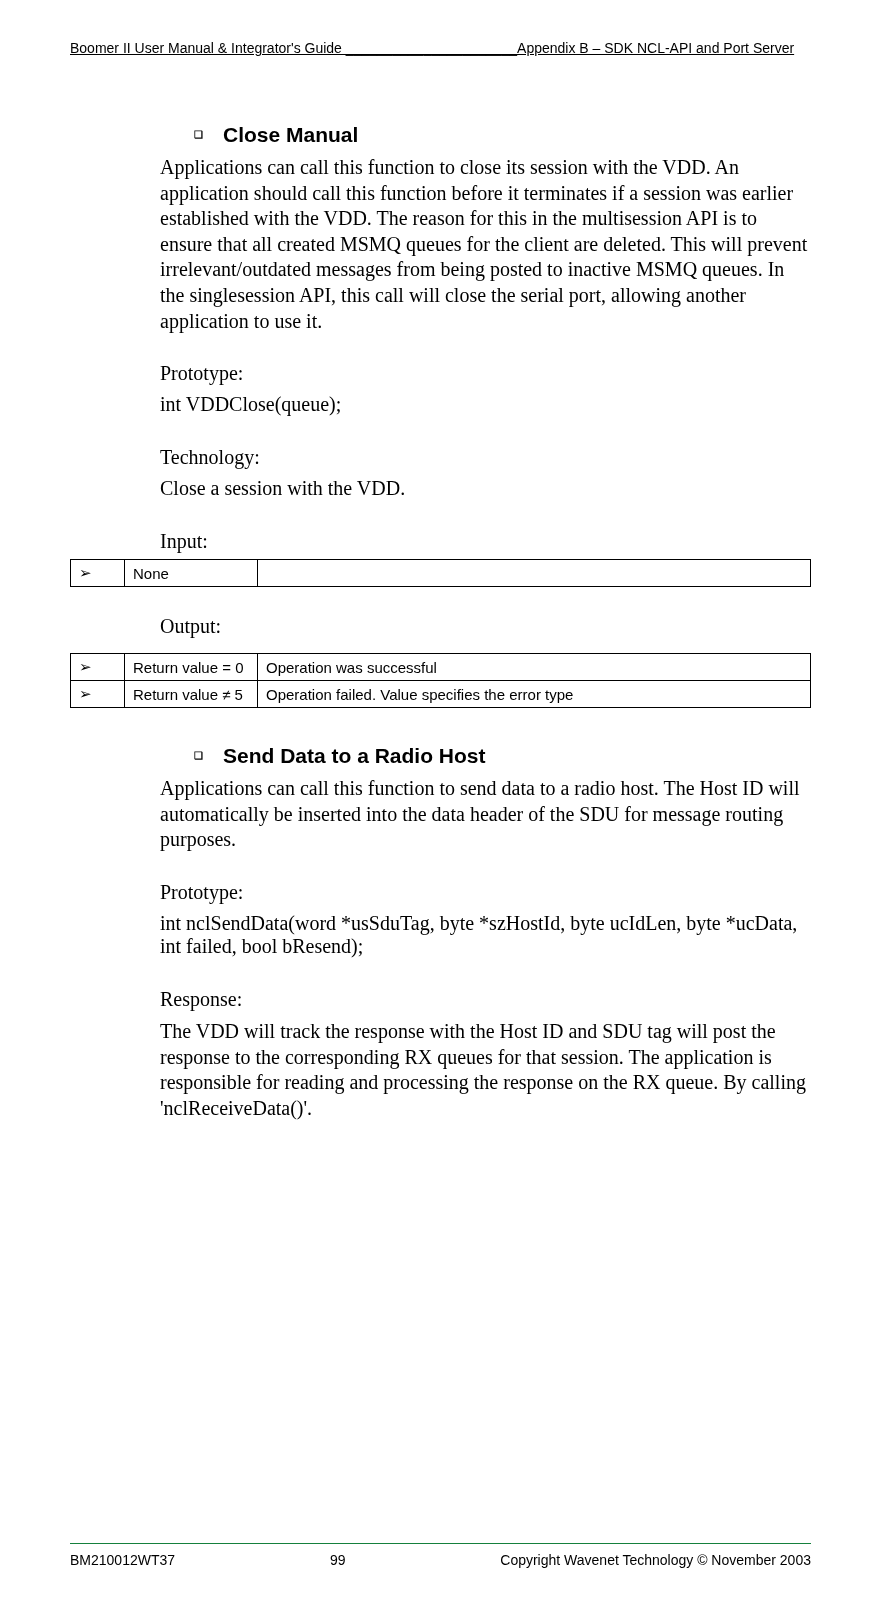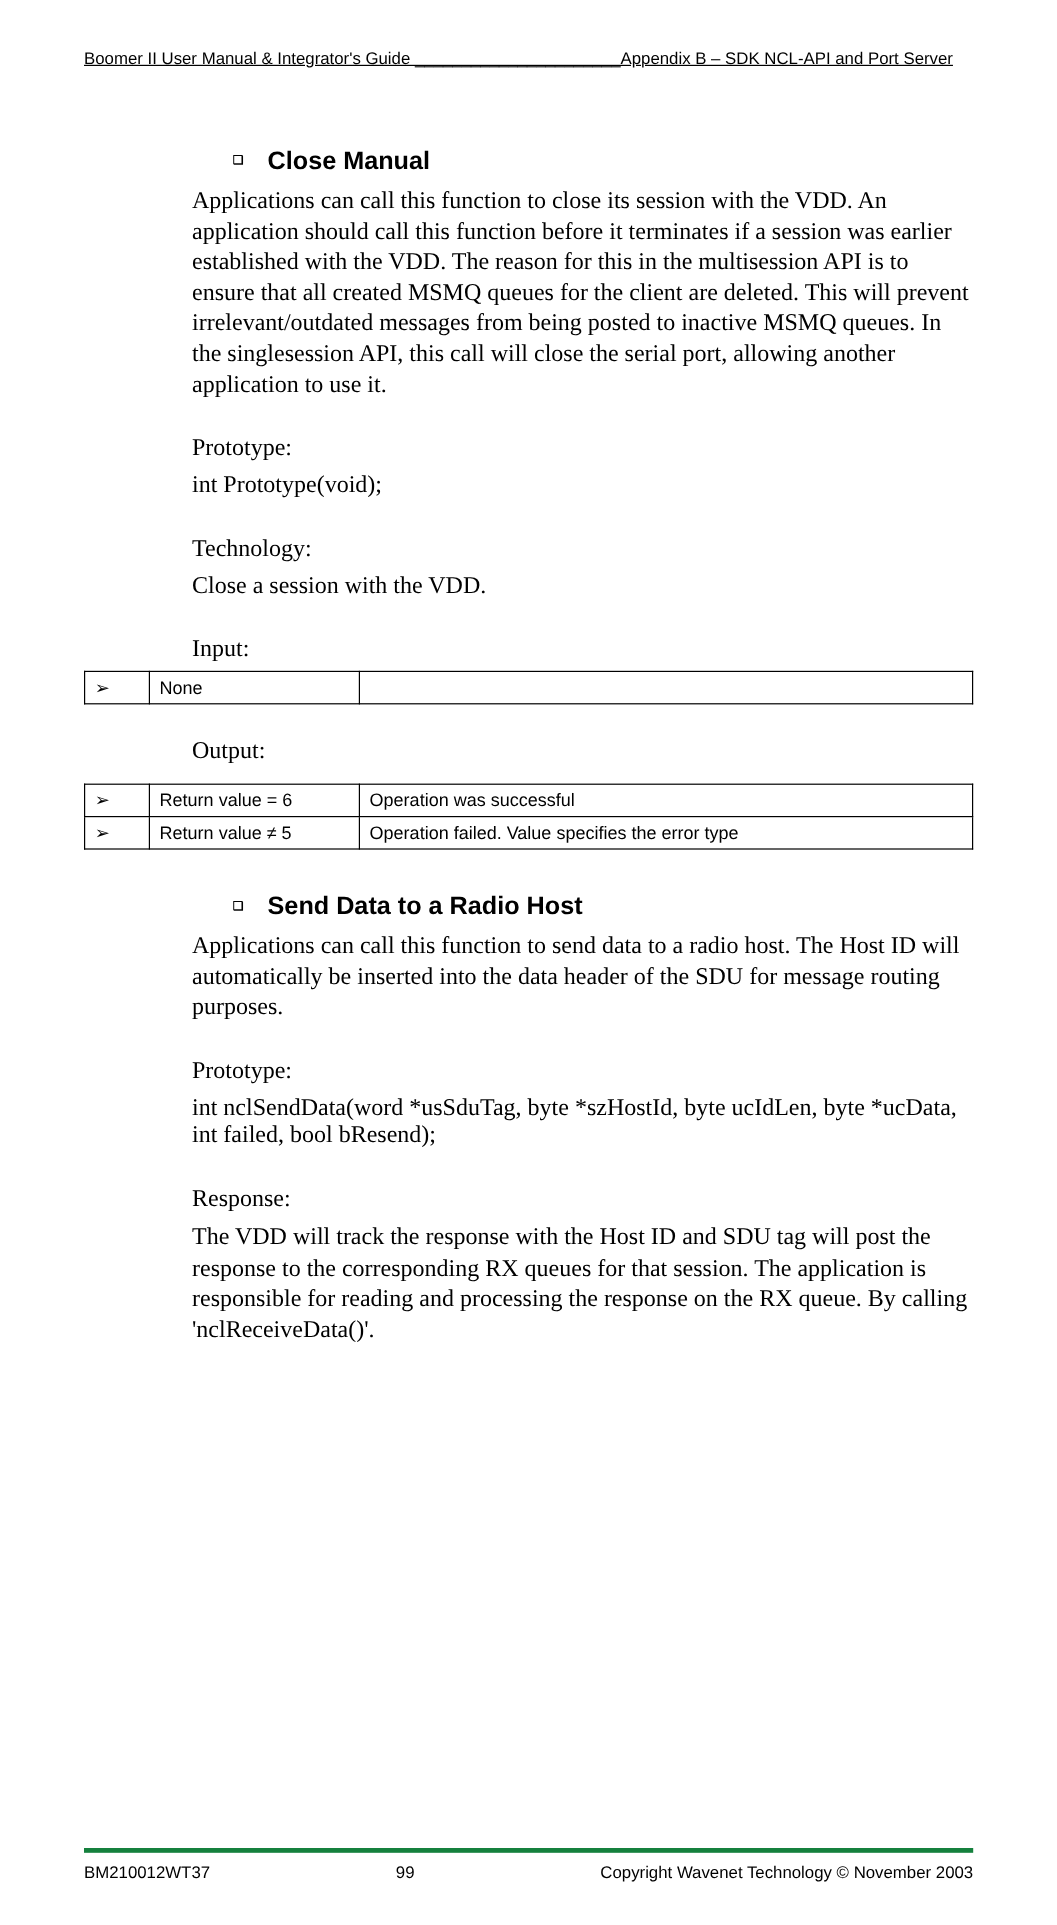--- a/index.html
+++ b/index.html
@@ -67,29 +67,29 @@
   }
   table.doc td {
     border: 1px solid #000;
     padding: 4px 8px;
     vertical-align: middle;
   }
   table.doc td.arrow {
     width: 54px;
   }
   table.doc td.left-lab {
-    width: 175px;
+    width: 133px;
     white-space: nowrap;
   }
   .footer {
     position: absolute;
     left: 70px;
     right: 70px;
     bottom: 36px;
-    border-top: 4px solid #15803d;
+    border-top: 1px solid #15803d;
     font-family: Arial, Helvetica, sans-serif;
     font-size: 14px;
     padding-top: 8px;
     display: flex;
     justify-content: space-between;
     white-space: nowrap;
   }
 </style>
 </head>
 <body>
@@ -101,21 +101,21 @@
   <div class="content">
 
     <div class="section-head">
       <span class="bullet-sq">❑</span>
       <span>Close Manual</span>
     </div>
 
     <p class="body-p">Applications can call this function to close its session with the VDD. An application should call this function before it terminates if a session was earlier established with the VDD.  The reason for this in the multisession API is to ensure that all created MSMQ queues for the client are deleted. This will prevent irrelevant/outdated messages from being posted to inactive MSMQ queues.  In the singlesession API, this call will close the serial port, allowing another application to use it.</p>
 
     <p class="label-it">Prototype:</p>
-    <p class="mono-ish">int Prototype(void);</p>
+    <p class="mono-ish">int VDDClose(queue);</p>
 
     <p class="label-it">Technology:</p>
     <p class="mono-ish">Close a session with the VDD.</p>
 
     <p class="label-it sp-top" style="margin-bottom:4px;">Input:</p>
 
     <table class="doc">
       <tbody>
           <tr>
         <td class="arrow">➢</td>
@@ -124,21 +124,21 @@
       </tr>
     </tbody>
       </table>
 
     <p class="label-it sp-top" style="margin-bottom:15px;">Output:</p>
 
     <table class="doc">
       <tbody>
           <tr>
         <td class="arrow">➢</td>
-        <td class="left-lab">Return value = 6</td>
+        <td class="left-lab">Return value = 0</td>
         <td>Operation was successful</td>
       </tr>
       <tr>
         <td class="arrow">➢</td>
         <td class="left-lab">Return value  ≠ 5</td>
         <td>Operation failed. Value specifies the error type</td>
       </tr>
     </tbody>
       </table>
 

